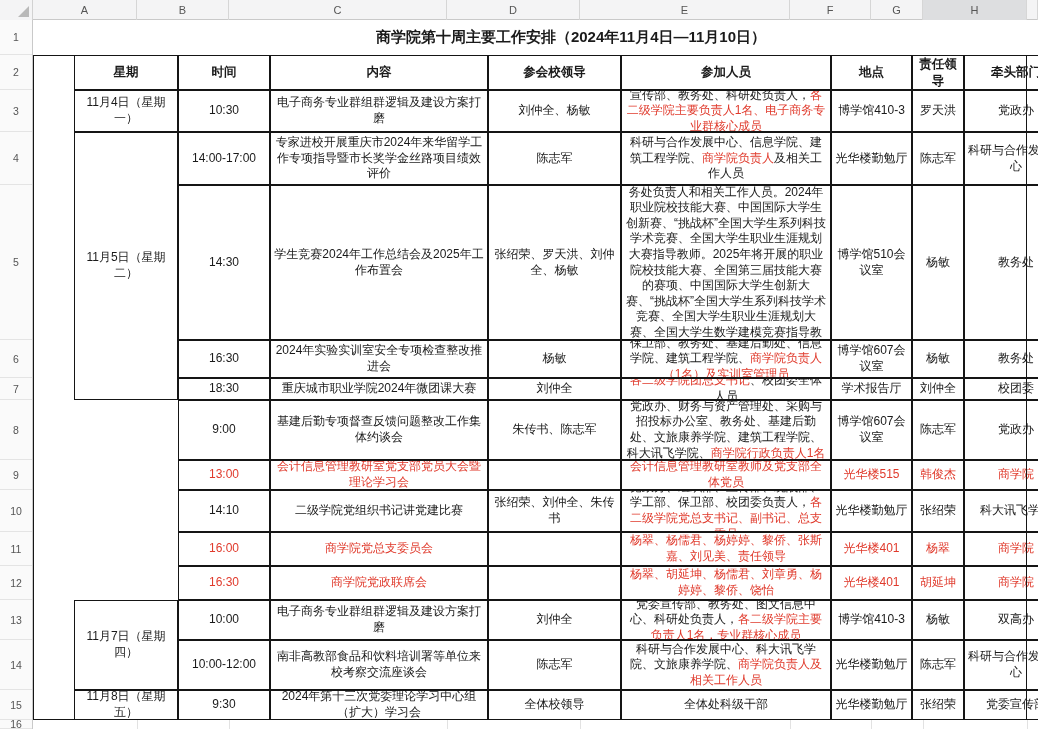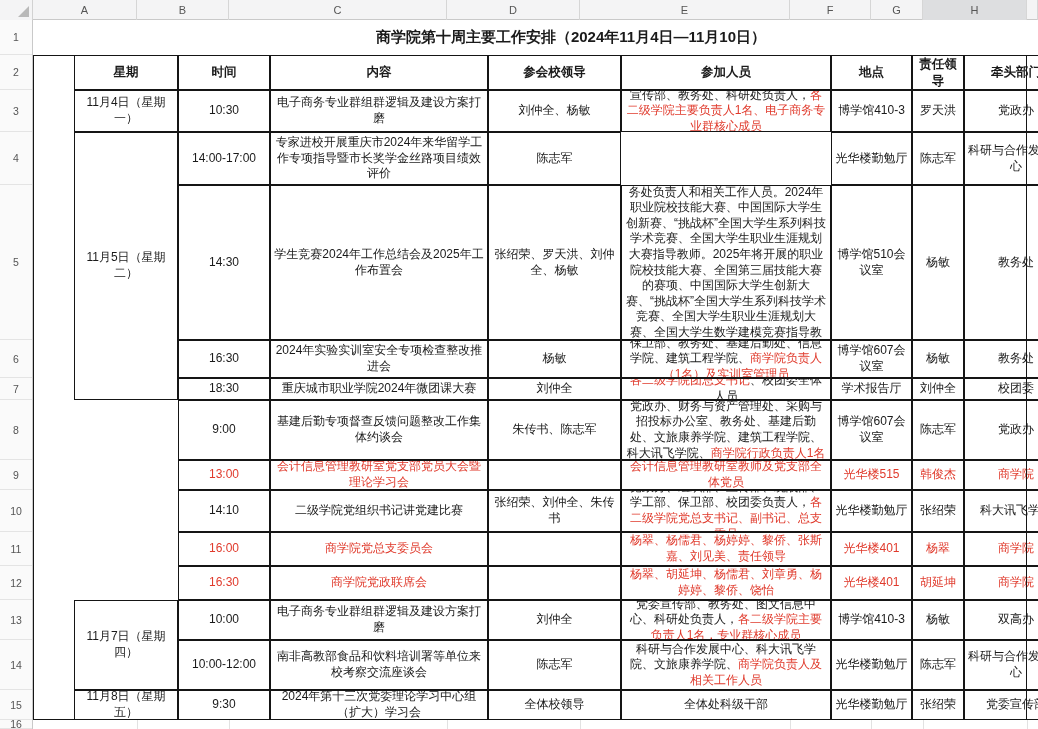--- a/index.html
+++ b/index.html
@@ -135,20 +135,23 @@
 
   <div class="cell" style="grid-area:4/2">
       <div class="txt">14:00-17:00</div>
     </div>
   <div class="cell" style="grid-area:4/3">
       <div class="txt">专家进校开展重庆市2024年来华留学工作专项指导暨市长奖学金丝路项目绩效评价</div>
     </div>
   <div class="cell" style="grid-area:4/4">
       <div class="txt">陈志军</div>
     </div>
+  <div class="cell c-part" style="grid-area:4/5">
+      <div class="txt"><span>科研与合作发展中心、信息学院、建筑工程学院、</span><span class="red">商学院负责人</span><span>及相关工作人员</span></div>
+    </div>
   <div class="cell" style="grid-area:4/6">
       <div class="txt">光华楼勤勉厅</div>
     </div>
   <div class="cell" style="grid-area:4/7">
       <div class="txt">陈志军</div>
     </div>
   <div class="cell" style="grid-area:4/8">
       <div class="txt">科研与合作发展中心</div>
     </div>
 

